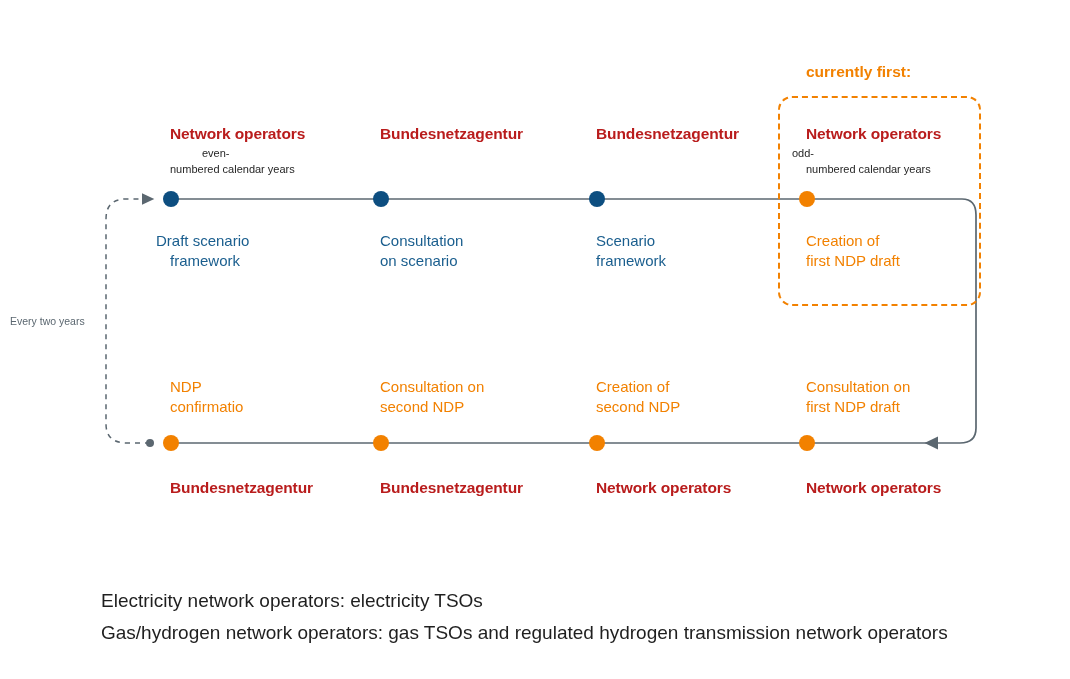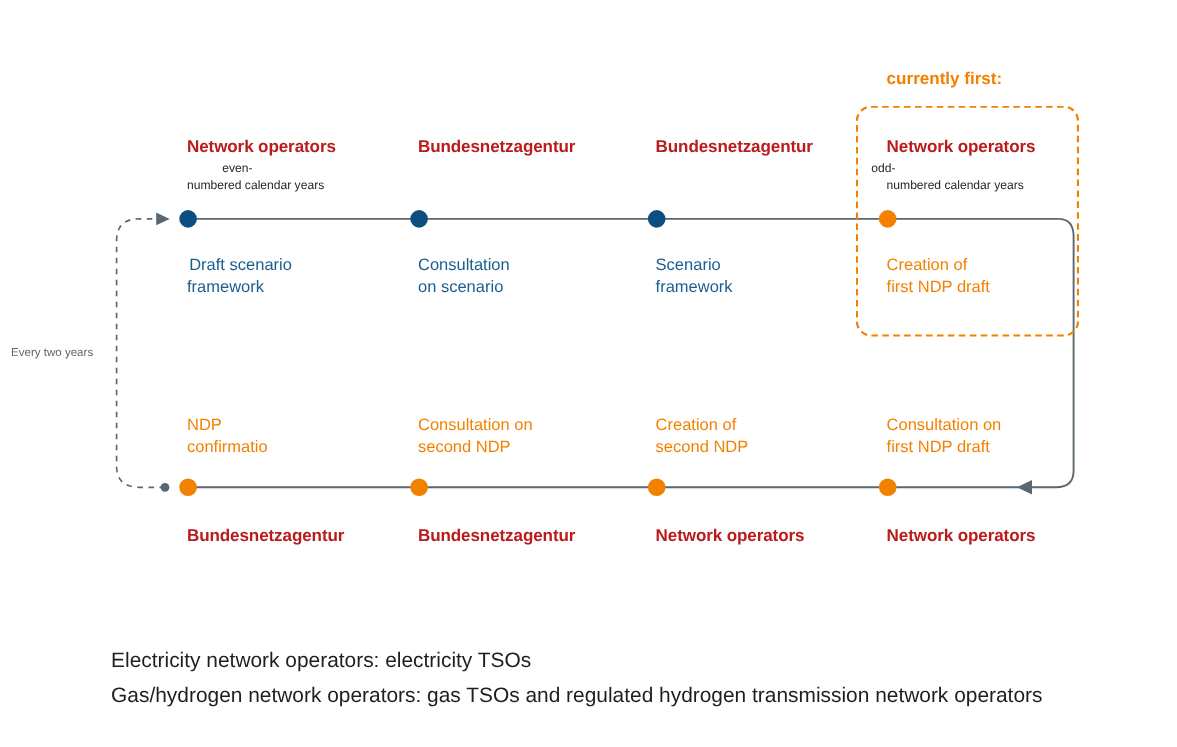--- a/index.html
+++ b/index.html
@@ -142,21 +142,21 @@
   <div class="every-two-years" style="left:10px; top:315px;">Every two years</div>
 
   <div class="callout" style="left:806px; top:62px;">currently first:</div>
 
   <div class="highlight-box" style="left:778px; top:96px; width:203px; height:210px;"></div>
 
   <div class="actor-title" style="left:170px; top:125px;">Network operators</div>
   <div class="actor-sub" style="left:170px; top:146px;margin-left:32px;">even-</div>
   <div class="actor-sub" style="left:170px; top:162px;">numbered calendar years</div>
   <div class="node blue" style="left:171px; top:199px;"></div>
-  <div class="step-label blue" style="left:172px; top:231px;">Draft scenario</div>
+  <div class="step-label blue" style="left:156px; top:231px;">Draft scenario</div>
   <div class="step-label blue" style="left:170px; top:251px;">framework</div>
 
   <div class="actor-title" style="left:380px; top:125px;">Bundesnetzagentur</div>
   <div class="node blue" style="left:381px; top:199px;"></div>
   <div class="step-label blue" style="left:380px; top:231px;">Consultation</div>
   <div class="step-label blue" style="left:380px; top:251px;text-align:center;">on scenario</div>
 
   <div class="actor-title" style="left:596px; top:125px;">Bundesnetzagentur</div>
   <div class="node blue" style="left:597px; top:199px;"></div>
   <div class="step-label blue" style="left:596px; top:231px;">Scenario</div>

